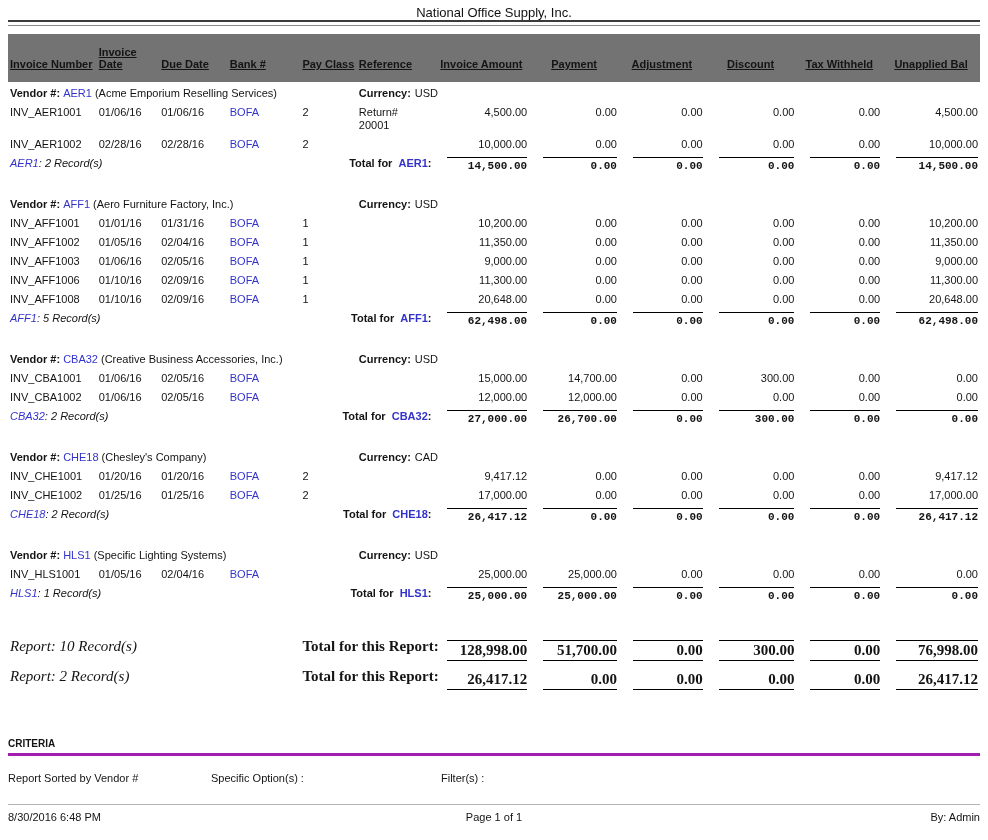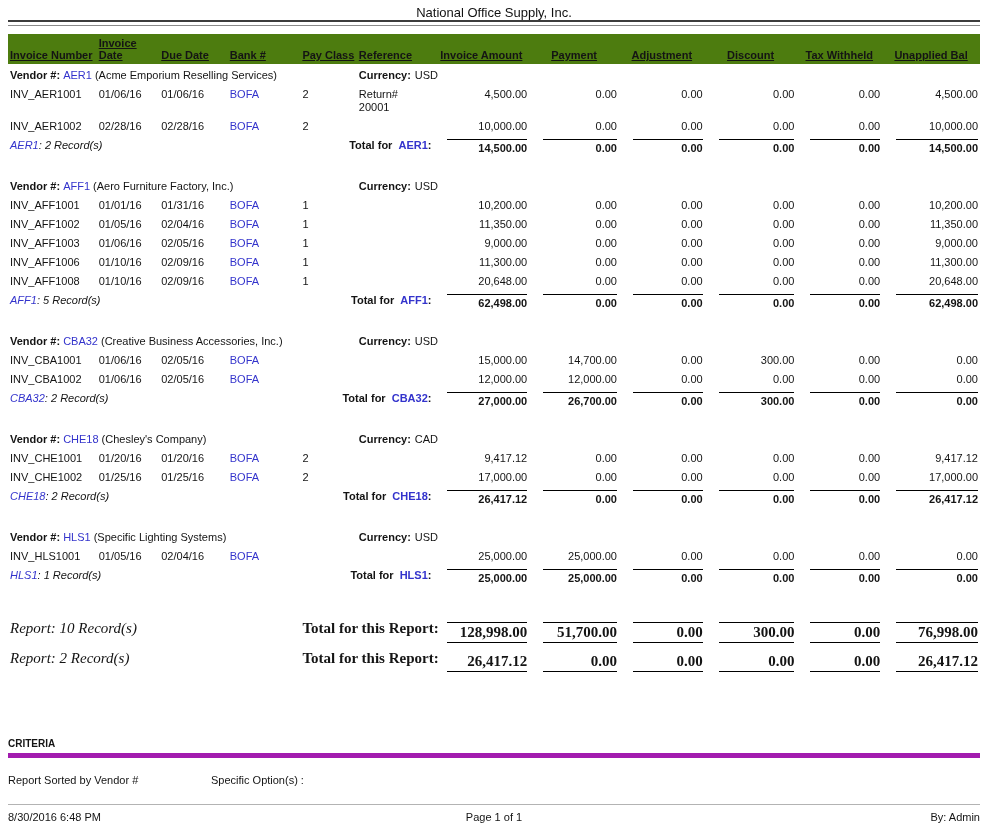--- a/index.html
+++ b/index.html
@@ -5,44 +5,44 @@
   html,body{margin:0;padding:0;background:#ffffff;}
   body{font-family:"Liberation Sans", sans-serif; color:#141414;}
   .page{position:relative;width:988px;height:840px;background:#fff;box-sizing:border-box;padding:0 8px;overflow:hidden;}
   .company{ text-align:center; font-size:13px; padding-top:5px; color:#111;}
   .title{ text-align:center; font-size:26px; padding:7px 0 12px; color:#111;}
   .double-rule{height:3px;border-top:2px solid #3c3c3c;border-bottom:1px solid #8a8a8a;margin-bottom:8px;}
   table.report{width:100%;border-collapse:collapse;table-layout:fixed;}
   col.c1{width:88px} col.c2{width:62px} col.c3{width:68px} col.c4{width:72px}
   col.c5{width:56px} col.c6{width:76px} col.c7{width:95px} col.c8{width:89px}
   col.c9{width:85px} col.c10{width:91px} col.c11{width:85px} col.c12{width:97px}
-  thead th{background:#4d7c0f;font-size:11px;font-weight:bold;text-align:left;padding:3px 2px;vertical-align:bottom;}
+  thead th{background:#737373;font-size:11px;font-weight:bold;text-align:left;padding:12px 2px;vertical-align:bottom;}
   thead th.num{text-align:center;}
   thead th .hdr-label{text-decoration:underline;}
   td{font-size:11px;padding:3px 2px;vertical-align:top;line-height:13px;}
   td.num{text-align:right;padding-left:14px;}
   .link{color:#3333cc;cursor:pointer;}
   .vendor-row td{padding-top:5px;}
   .b{font-weight:bold;}
   .vendor-row .link{margin:0 3px;}
   .currency-val{margin-left:4px;}
   .records{font-style:italic;}
   .total-label{text-align:right;font-weight:bold;white-space:nowrap;}
   .total-label .link{margin-left:3px;}
-  td.total-amt{font-weight:bold;}
+  td.total-amt{font-weight:bold;font-family:Liberation Mono, monospace;}
   td.total-amt .rule{border-top:1px solid #000;padding:2px 0 1px;}
   tr.spacer td{padding:0;height:16px;}
   tr.rpt td{font-size:15px;font-family:Liberation Serif, serif;}
   td.rpt-amt{font-weight:bold;}
   td.rpt-amt .rule{padding:3px 0 3px;}
   td.rpt-amt .rt{border-top:1px solid #000;}
   td.rpt-amt .rb{border-bottom:1px solid #000;}
   tr.rpt2 td{padding-top:6px;}
   .criteria{position:absolute;left:8px;right:8px;top:738px;}
-  .criteria-heading{font-size:10px;font-weight:bold;padding-bottom:4px;border-bottom:5px solid #a21caf;}
+  .criteria-heading{font-size:10px;font-weight:bold;padding-bottom:4px;border-bottom:3px solid #a21caf;}
   .criteria-row{display:flex;font-size:11px;margin-top:16px;}
   .criteria-row .c-a{width:203px;}
   .criteria-row .c-b{width:230px;}
   .criteria-row .c-c{flex:1;}
   .footer{position:absolute;left:8px;right:8px;top:804px;border-top:1px solid #b3b3b3;padding-top:6px;display:flex;font-size:11px;}
   .footer .f-left{flex:1;text-align:left;}
   .footer .f-center{flex:1;text-align:center;}
   .footer .f-right{flex:1;text-align:right;}
 </style>
 </head>
@@ -448,20 +448,21 @@
           </td>
         </tr>
       </tbody>
   </table>
 
   <div class="criteria">
     <div class="criteria-heading">CRITERIA</div>
     <div class="criteria-row">
       <span class="c-a">Report Sorted by Vendor #</span>
       <span class="c-b">Specific Option(s) :</span>
+      <span class="c-c">Filter(s) :</span>
     </div>
   </div>
 
   <div class="footer">
     <span class="f-left">8/30/2016 6:48 PM</span>
     <span class="f-center">Page 1 of 1</span>
     <span class="f-right">By: Admin</span>
   </div>
 </div>
 

